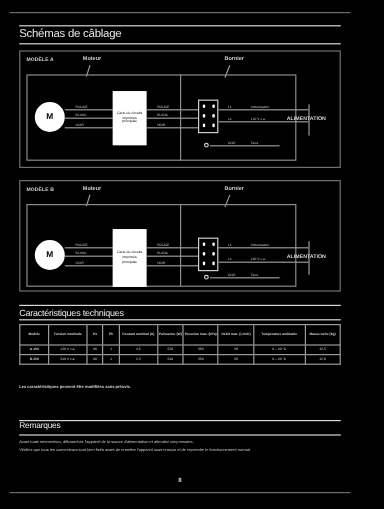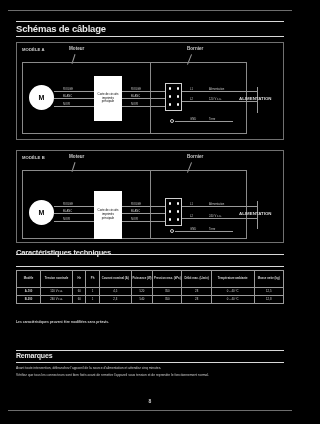--- a/index.html
+++ b/index.html
@@ -24,26 +24,26 @@
     position: absolute;
     left: 8px; top: 10px;
     width: 284px; height: 1px;
     background: #6d6d6d;
   }
 
   
   .sec-head {
     position: absolute;
     color: #e8e8e8;
-    font-weight: bold;
+    font-weight: normal;
     letter-spacing: -0.2px;
     white-space: nowrap;
   }
   .sec-head.h1 { left: 16px; top: 23px; font-size: 9.5px; }
-  .sec-head.h2 { left: 16px; top: 248px; font-size: 7.5px; }
+  .sec-head.h2 { left: 16px; top: 256px; font-size: 7.5px; }
   .sec-head.h3 { left: 16px; top: 352px; font-size: 7px; }
 
   .head-rule {
     position: absolute;
     background: #d8d8d8;
     height: 1px;
   }
   .head-rule.r1 { left: 16px; top: 21px;  width: 268px; }
   .head-rule.r1b{ left: 16px; top: 36px;  width: 268px; }
   .head-rule.r2 { left: 16px; top: 254px; width: 268px; }

